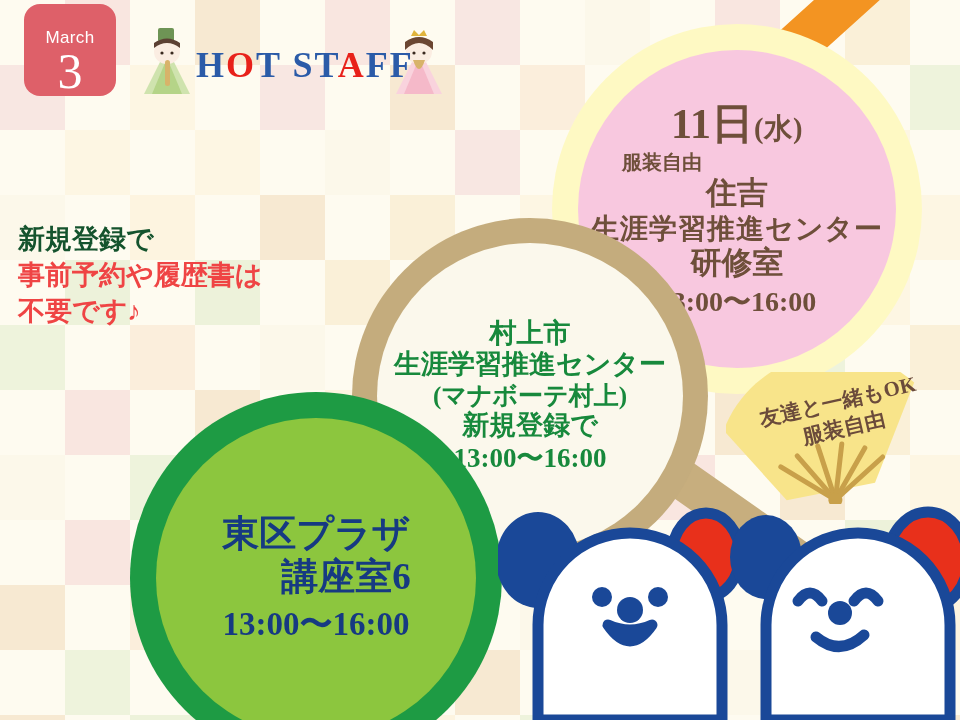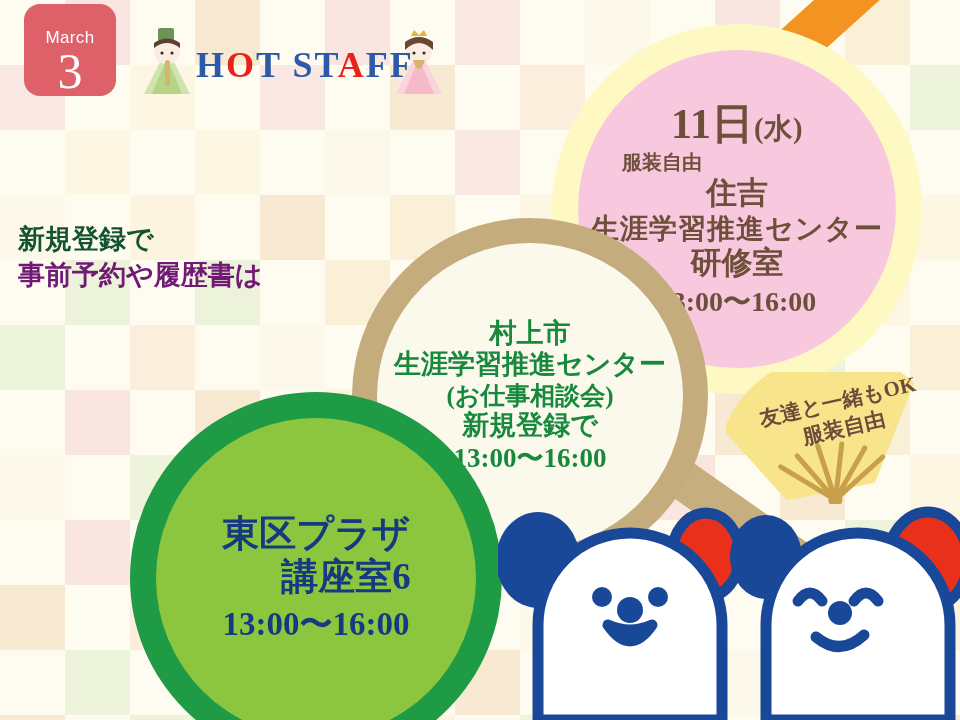--- a/index.html
+++ b/index.html
@@ -75,21 +75,21 @@
   #logo .r{color:#E8211A;}
 
   #main-title{position:absolute;left:14px;top:92px;z-index:12;color:#EB6380;
               font-size:78px;font-weight:bold;letter-spacing:2px;line-height:1;
               text-shadow:2px 2px 0 rgba(255,255,255,.35);}
 
   
   #copy{position:absolute;left:18px;top:192px;z-index:12;font-size:27px;font-weight:bold;line-height:1.33;}
   #copy .l1{color:#14532d;margin-top:30px;}
   #copy .l2{color:#6CB03A;}
-  #copy .l3,#copy .l4{color:#701a75;}
+  #copy .l3,#copy .l4{color:#ef4444;}
   #copy .l5{color:#E05C80;font-size:22px;margin-top:3px;}
 
   
   #fan{position:absolute;left:726px;top:372px;width:216px;height:132px;z-index:9;}
   #fan .fan-text{position:absolute;left:20px;top:16px;width:190px;transform:rotate(-13deg);
                  color:#6B4B3B;font-weight:bold;font-size:21px;line-height:1.3;text-align:center;}
 
   
   #bears{position:absolute;left:498px;top:505px;width:470px;height:215px;z-index:8;}
 
@@ -297,21 +297,21 @@
       <div class="venue vn2">生涯学習推進センター</div>
       <div class="venue">研修室</div>
       <div class="time">13:00〜16:00</div>
     </div>
   </div>
 
   <div class="lens" id="lens-tan">
     <div class="inner">
       <div class="venue">村上市</div>
       <div class="venue">生涯学習推進センター</div>
-      <div class="venue sm">(お仕事相談会)</div>
+      <div class="venue sm">(マナボーテ村上)</div>
       <div class="venue">新規登録で</div>
       <div class="time">13:00〜16:00</div>
     </div>
   </div>
 
   <div class="lens" id="lens-green">
     <div class="inner">
       <div class="venue">東区プラザ</div>
       <div class="venue v2">講座室6</div>
       <div class="time">13:00〜16:00</div>
@@ -397,15 +397,16 @@
   </div>
 
   <div id="logo">
     <span>H</span><span class="r">O</span><span>T ST</span><span class="r">A</span><span>FF</span>
   </div>
 
 
   <div id="copy">
     <div class="l1">新規登録で</div>
     <div class="l3">事前予約や履歴書は</div>
+    <div class="l4">不要です♪</div>
   </div>
 
 </div>
 
 </body></html>

